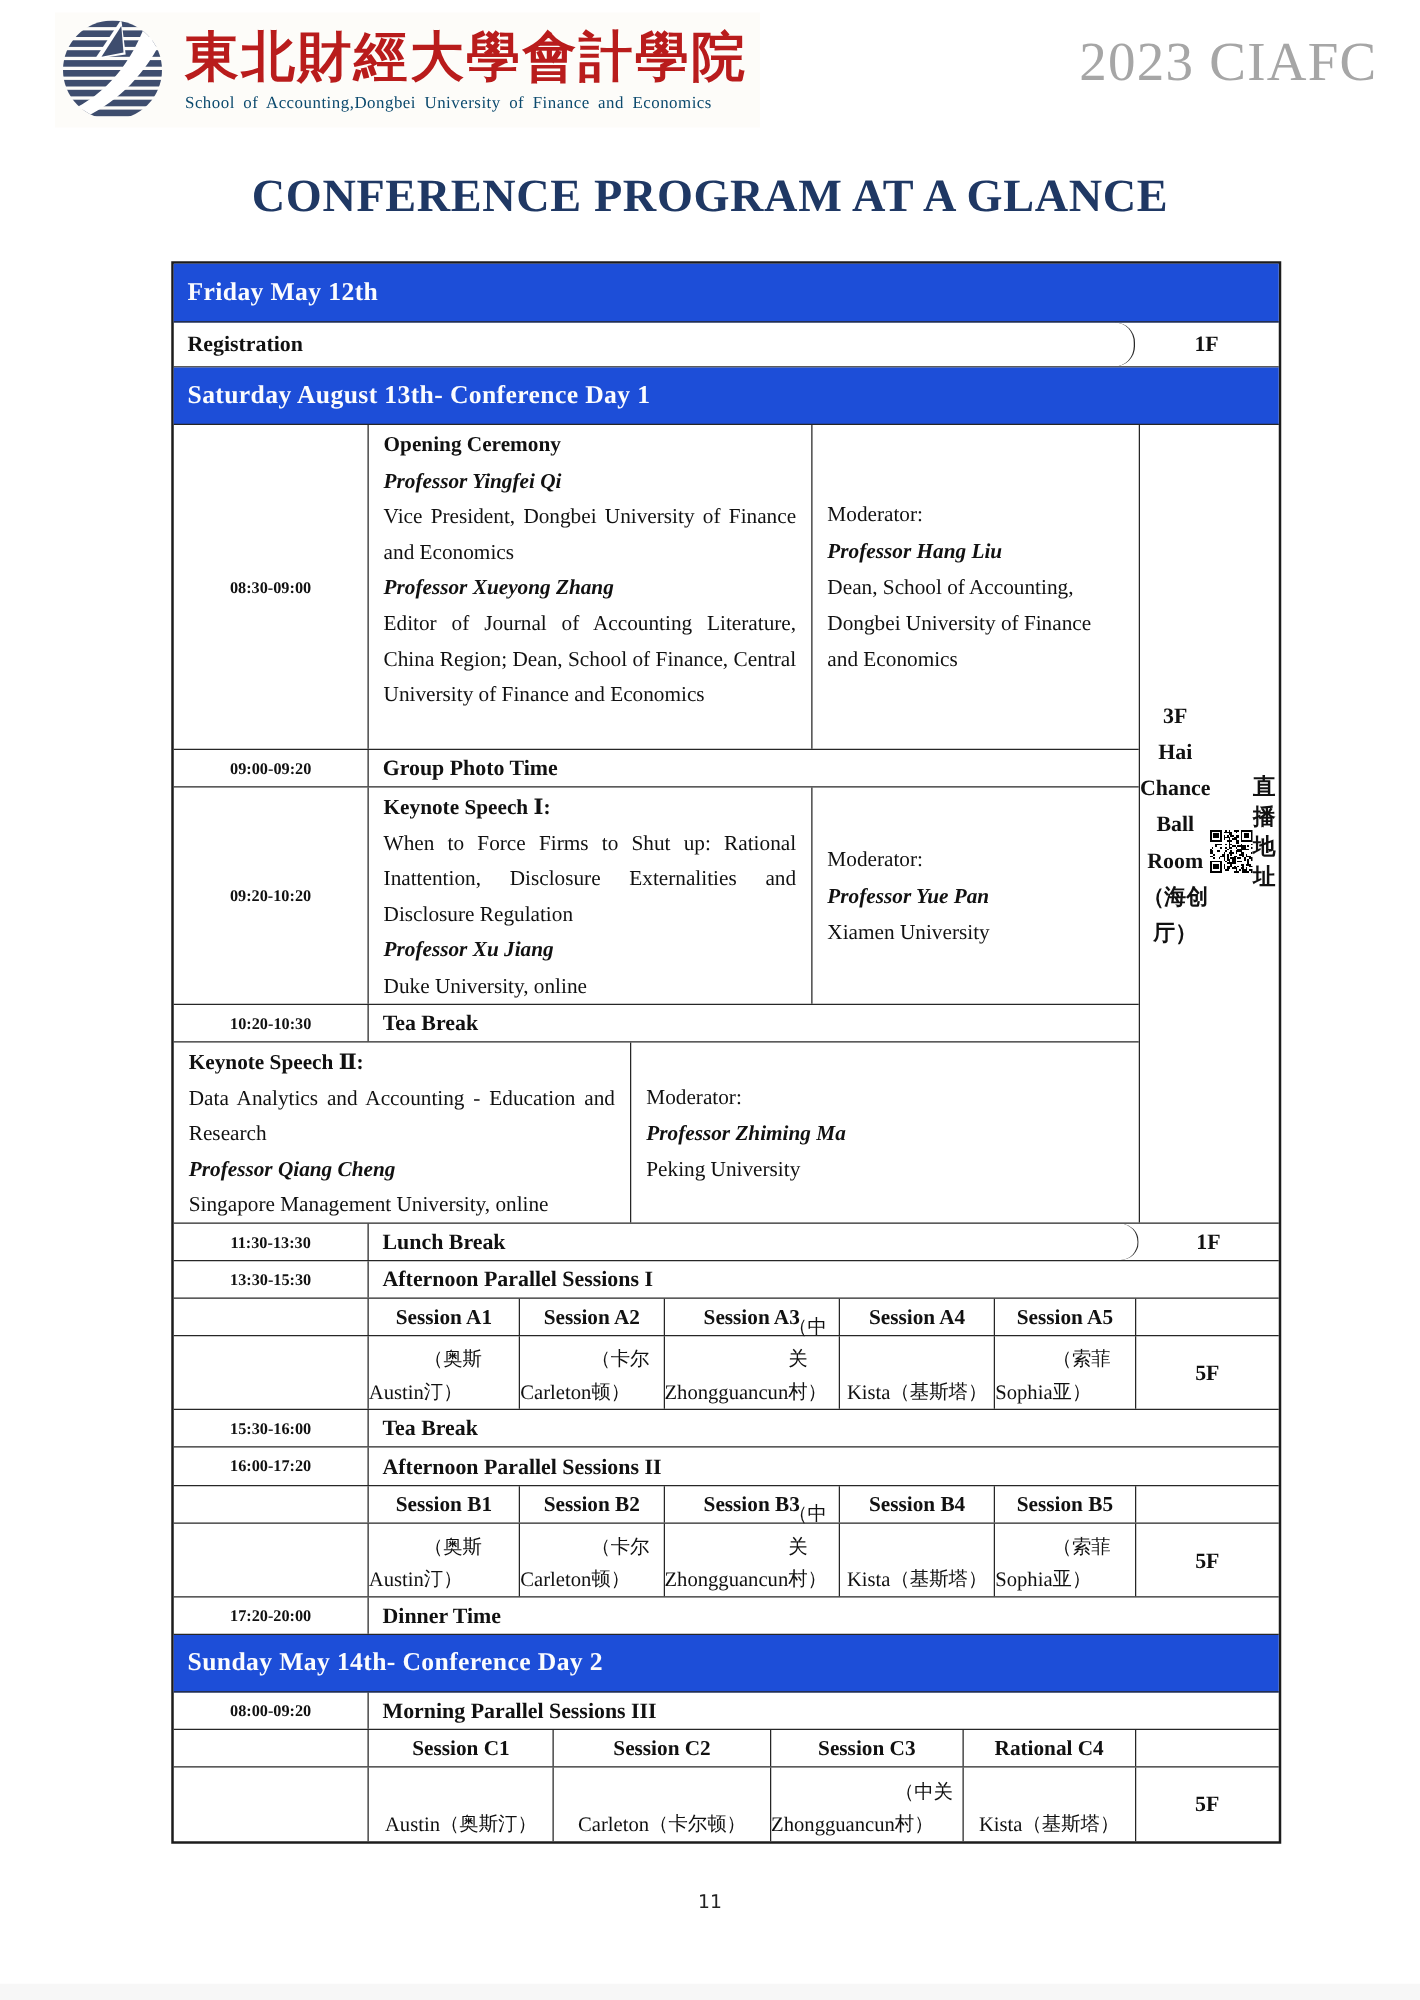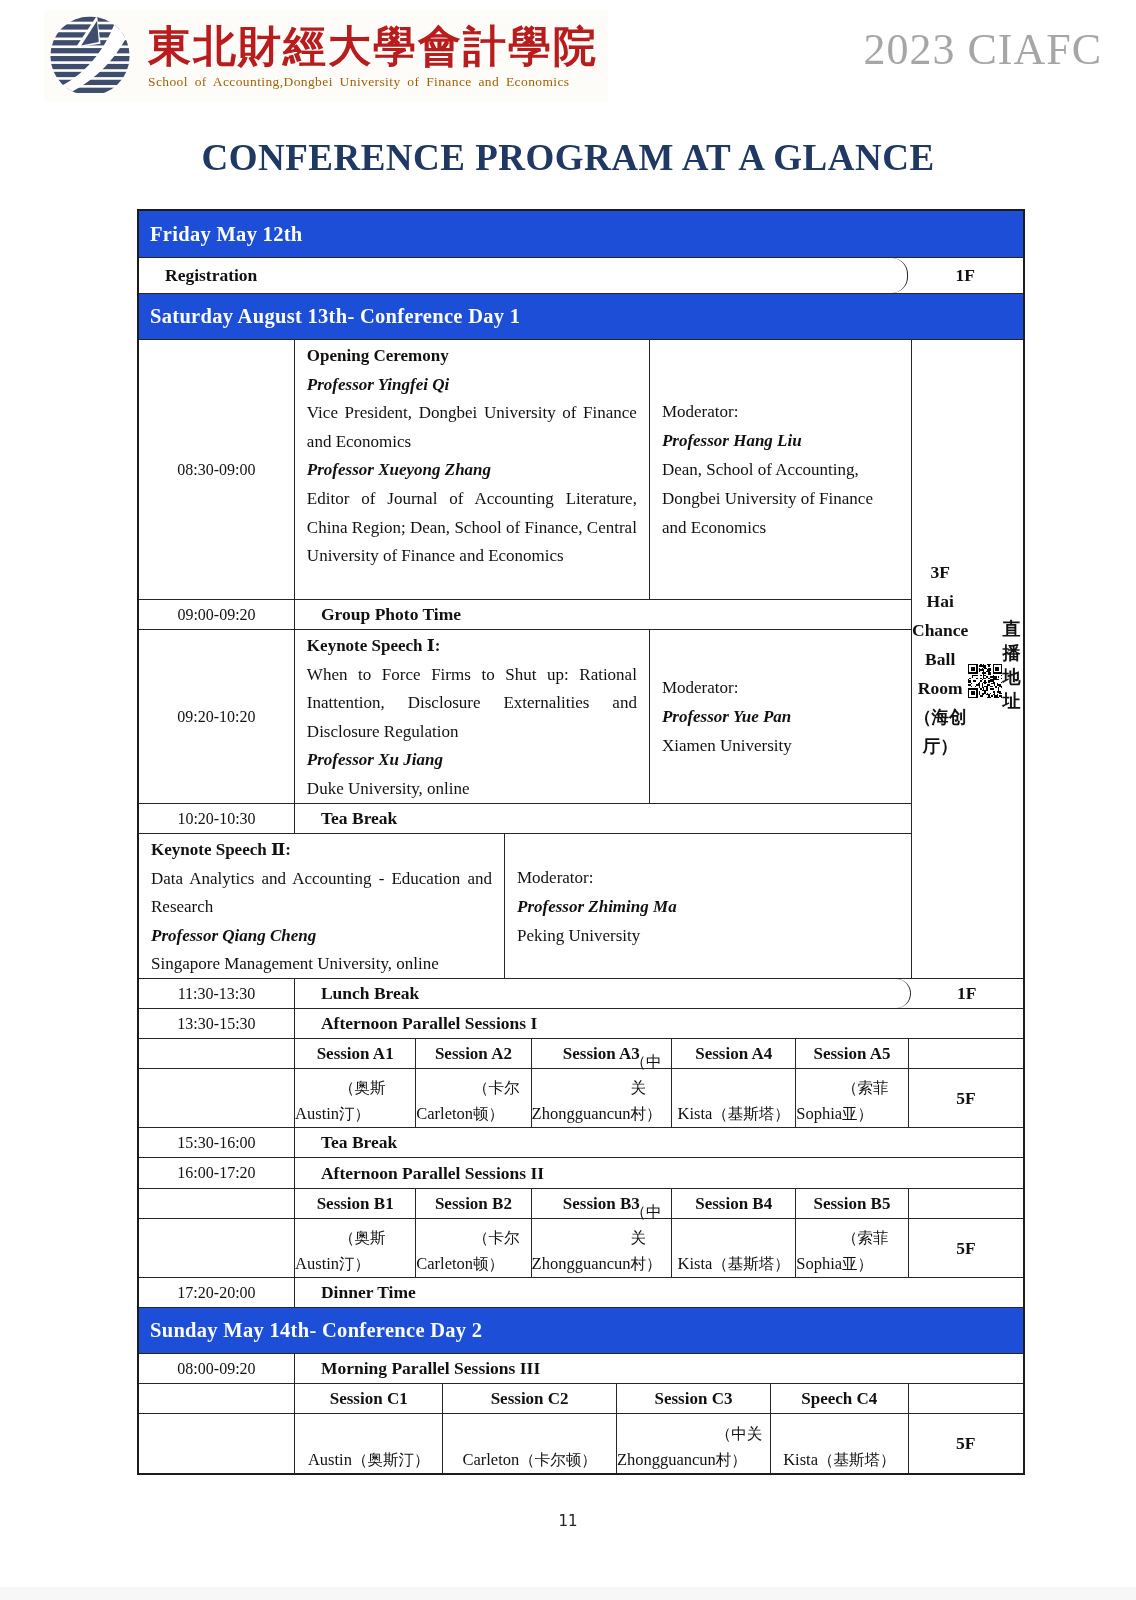--- a/index.html
+++ b/index.html
@@ -3,36 +3,36 @@
 <meta charset="utf-8">
 <style>
   html,body{margin:0;padding:0;background:#fff;}
   .page{position:relative;width:1136px;height:1600px;background:#ffffff;overflow:hidden;
         font-family:"Liberation Serif","DejaVu Serif",serif;color:#111;}
   
   .brand{position:absolute;left:44px;top:10px;display:flex;align-items:center;gap:14px;
          background:#fdfcf9;padding:2px 10px 2px 2px;}
   .logo{width:88px;height:88px;flex:0 0 auto;}
   .brand-zh{font-size:43px;font-weight:bold;color:#b91c1c;line-height:1.15;letter-spacing:2px;}
-  .brand-en{font-size:13.5px;color:#a16207;margin-top:3px;letter-spacing:.4px;word-spacing:3px;}
+  .brand-en{font-size:13.5px;color:#0c4a6e;margin-top:3px;letter-spacing:.4px;word-spacing:3px;}
   .badge{position:absolute;right:34px;top:24px;font-size:44px;color:#a6a6a6;letter-spacing:1px;}
   .title{position:absolute;top:136px;left:0;width:100%;text-align:center;
          font-size:37px;font-weight:bold;color:#1f3864;letter-spacing:.5px;}
   
   *{box-sizing:border-box;}
   .tbl{position:absolute;left:137px;top:209px;width:888px;border:2px solid #1c1c1c;background:#fff;}
   .row{display:flex;border-bottom:1.5px solid #262626;}
   .row:last-child{border-bottom:none;}
   .c{border-right:1.5px solid #262626;}
   .c.last{border-right:none;}
   .hdr{background:#1d4ed8;color:#fbfcfe;font-weight:bold;font-size:20.5px;
        display:flex;align-items:center;padding-left:11px;letter-spacing:.3px;}
   .tc{width:161px;display:flex;align-items:center;justify-content:center;
-      font-weight:normal;font-size:16px;}
-  .lab{display:flex;align-items:center;padding-left:26px;font-weight:bold;font-size:17.5px;border-radius:16px;}
+      font-weight:bold;font-size:13px;}
+  .lab{display:flex;align-items:center;padding-left:11px;font-weight:bold;font-size:17.5px;border-radius:16px;}
   .loc{display:flex;align-items:center;justify-content:center;font-weight:bold;font-size:17.5px;}
   .content{padding:2px 12px 0;line-height:28.6px;font-size:17px;}
   .content .b{font-weight:bold;}
   .bi{font-weight:bold;font-style:italic;}
   .j{text-align:justify;}
   .mod{display:flex;flex-direction:column;justify-content:center;
        line-height:29px;font-size:17px;padding:0 12px;}
   .block{display:flex;border-bottom:1.5px solid #262626;}
   .block-left{width:772px;}
   .block-left .row:last-child{border-bottom:none;}
@@ -484,21 +484,21 @@
     <div class="row" style="height:30px">
       <div class="c tc">08:00-09:20</div>
       <div class="c last lab" style="width:751px">Morning Parallel Sessions III</div>
     </div>
 
     <div class="row" style="height:30px">
       <div class="c tc"></div>
       <div class="c sh" style="width:153px">Session C1</div>
       <div class="c sh" style="width:179px">Session C2</div>
       <div class="c sh" style="width:159px">Session C3</div>
-      <div class="c sh" style="width:142px">Speech C4</div>
+      <div class="c sh" style="width:142px">Rational C4</div>
       <div class="c last" style="width:118px"></div>
     </div>
 
     <div class="row" style="height:59px">
       <div class="c tc"></div>
       <div class="c city" style="width:153px">
         <span>Austin</span>
         <span class="zh">（奥斯汀）</span>
       </div>
       <div class="c city" style="width:179px">

